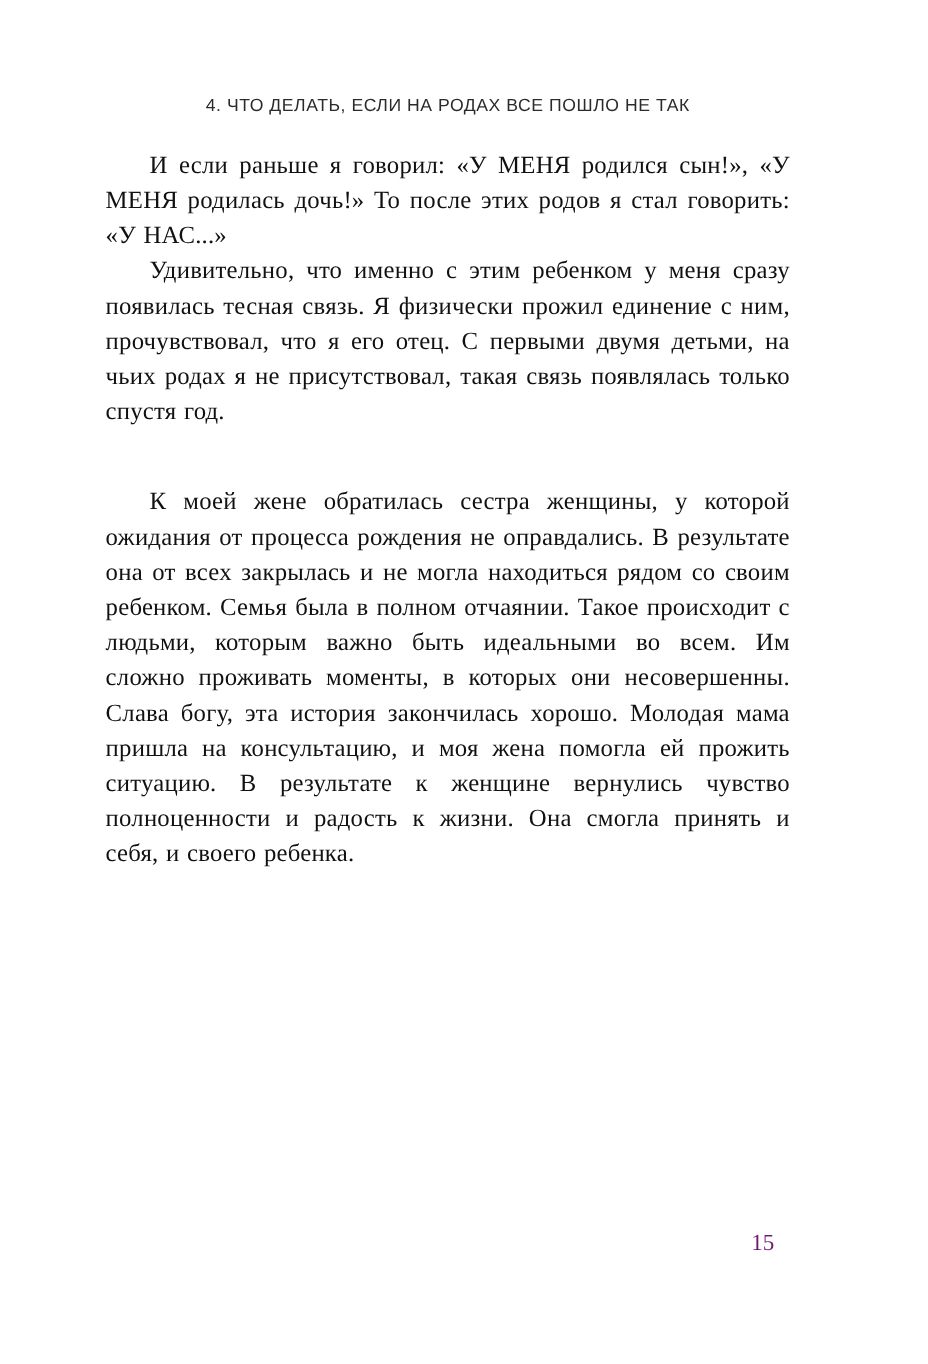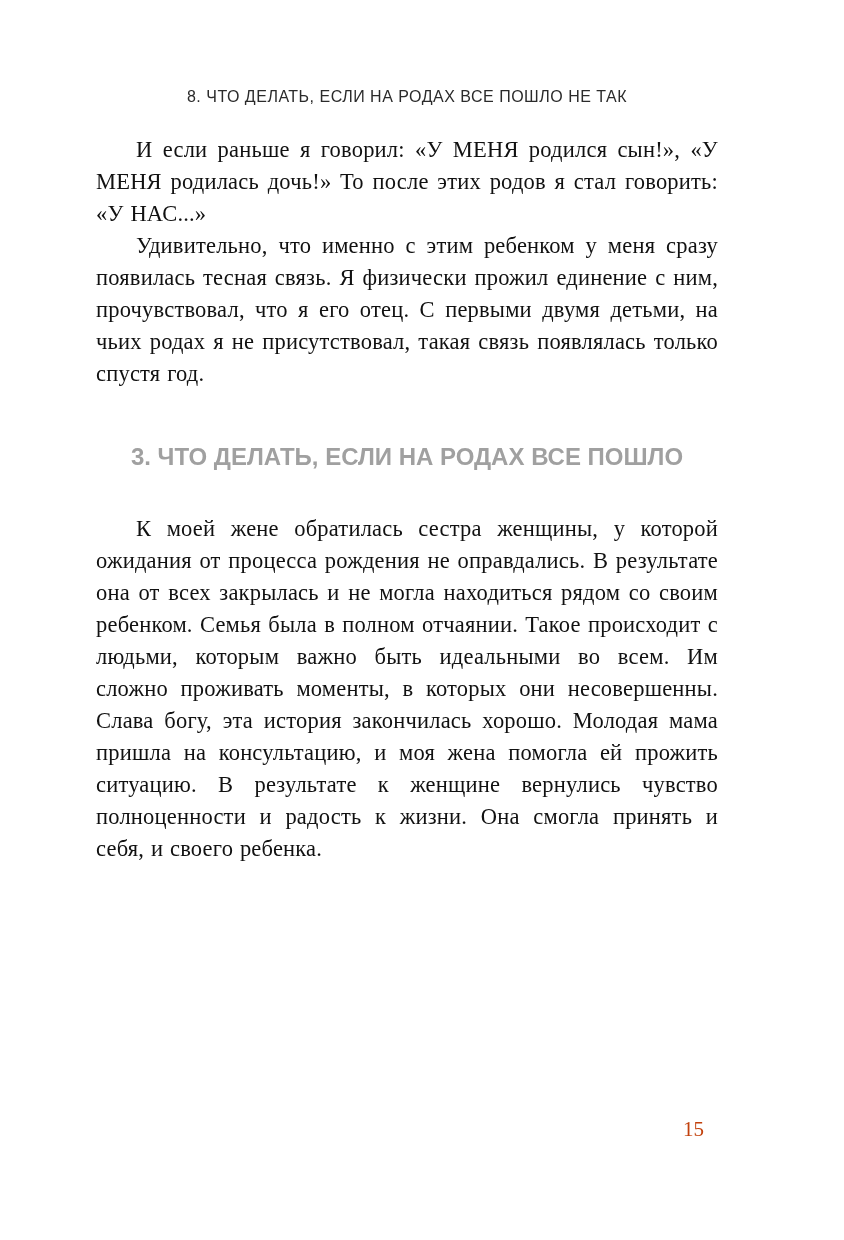--- a/index.html
+++ b/index.html
@@ -52,38 +52,37 @@
     margin: 50px 0 40px 0;
   }
   .section-heading .line {
     display: block;
   }
   .page-number {
     position: absolute;
     right: 140px;
     top: 1117px;
     font-size: 21px;
-    color: #c2410c;
+    color: #701a75;
   }
 </style>
 </head>
 <body>
 
 <div class="page" style="background: rgb(255, 255, 255); color: rgb(17, 17, 17);">
   <div class="text-block">
 
-    <div class="running-head">8. ЧТО ДЕЛАТЬ, ЕСЛИ НА РОДАХ ВСЕ ПОШЛО НЕ ТАК</div>
+    <div class="running-head">4. ЧТО ДЕЛАТЬ, ЕСЛИ НА РОДАХ ВСЕ ПОШЛО НЕ ТАК</div>
 
     <div class="body-copy">
         <p class="para">И если раньше я говорил: «У МЕНЯ родился сын!», «У МЕНЯ родилась дочь!» То после этих родов я стал говорить: «У НАС...»</p>
         <p class="para">Удивительно, что именно с этим ребенком у меня сразу появилась тесная связь. Я физически прожил единение с ним, прочувствовал, что я его отец. С первыми двумя детьми, на чьих родах я не присутствовал, такая связь появлялась только спустя год.</p>
       </div>
 
     <div class="section-heading" style="color: rgb(160, 160, 160);">
-      <span class="line">3. ЧТО ДЕЛАТЬ, ЕСЛИ НА РОДАХ ВСЕ ПОШЛО</span>
     </div>
 
     <div class="body-copy">
         <p class="para">К моей жене обратилась сестра женщины, у которой ожидания от процесса рождения не оправдались. В результате она от всех закрылась и не могла находиться рядом со своим ребенком. Семья была в полном отчаянии. Такое происходит с людьми, которым важно быть идеальными во всем. Им сложно проживать моменты, в которых они несовершенны. Слава богу, эта история закончилась хорошо. Молодая мама пришла на консультацию, и моя жена помогла ей прожить ситуацию. В результате к женщине вернулись чувство полноценности и радость к жизни. Она смогла принять и себя, и своего ребенка.</p>
       </div>
 
   </div>
 
   <div class="page-number">15</div>
 </div>

